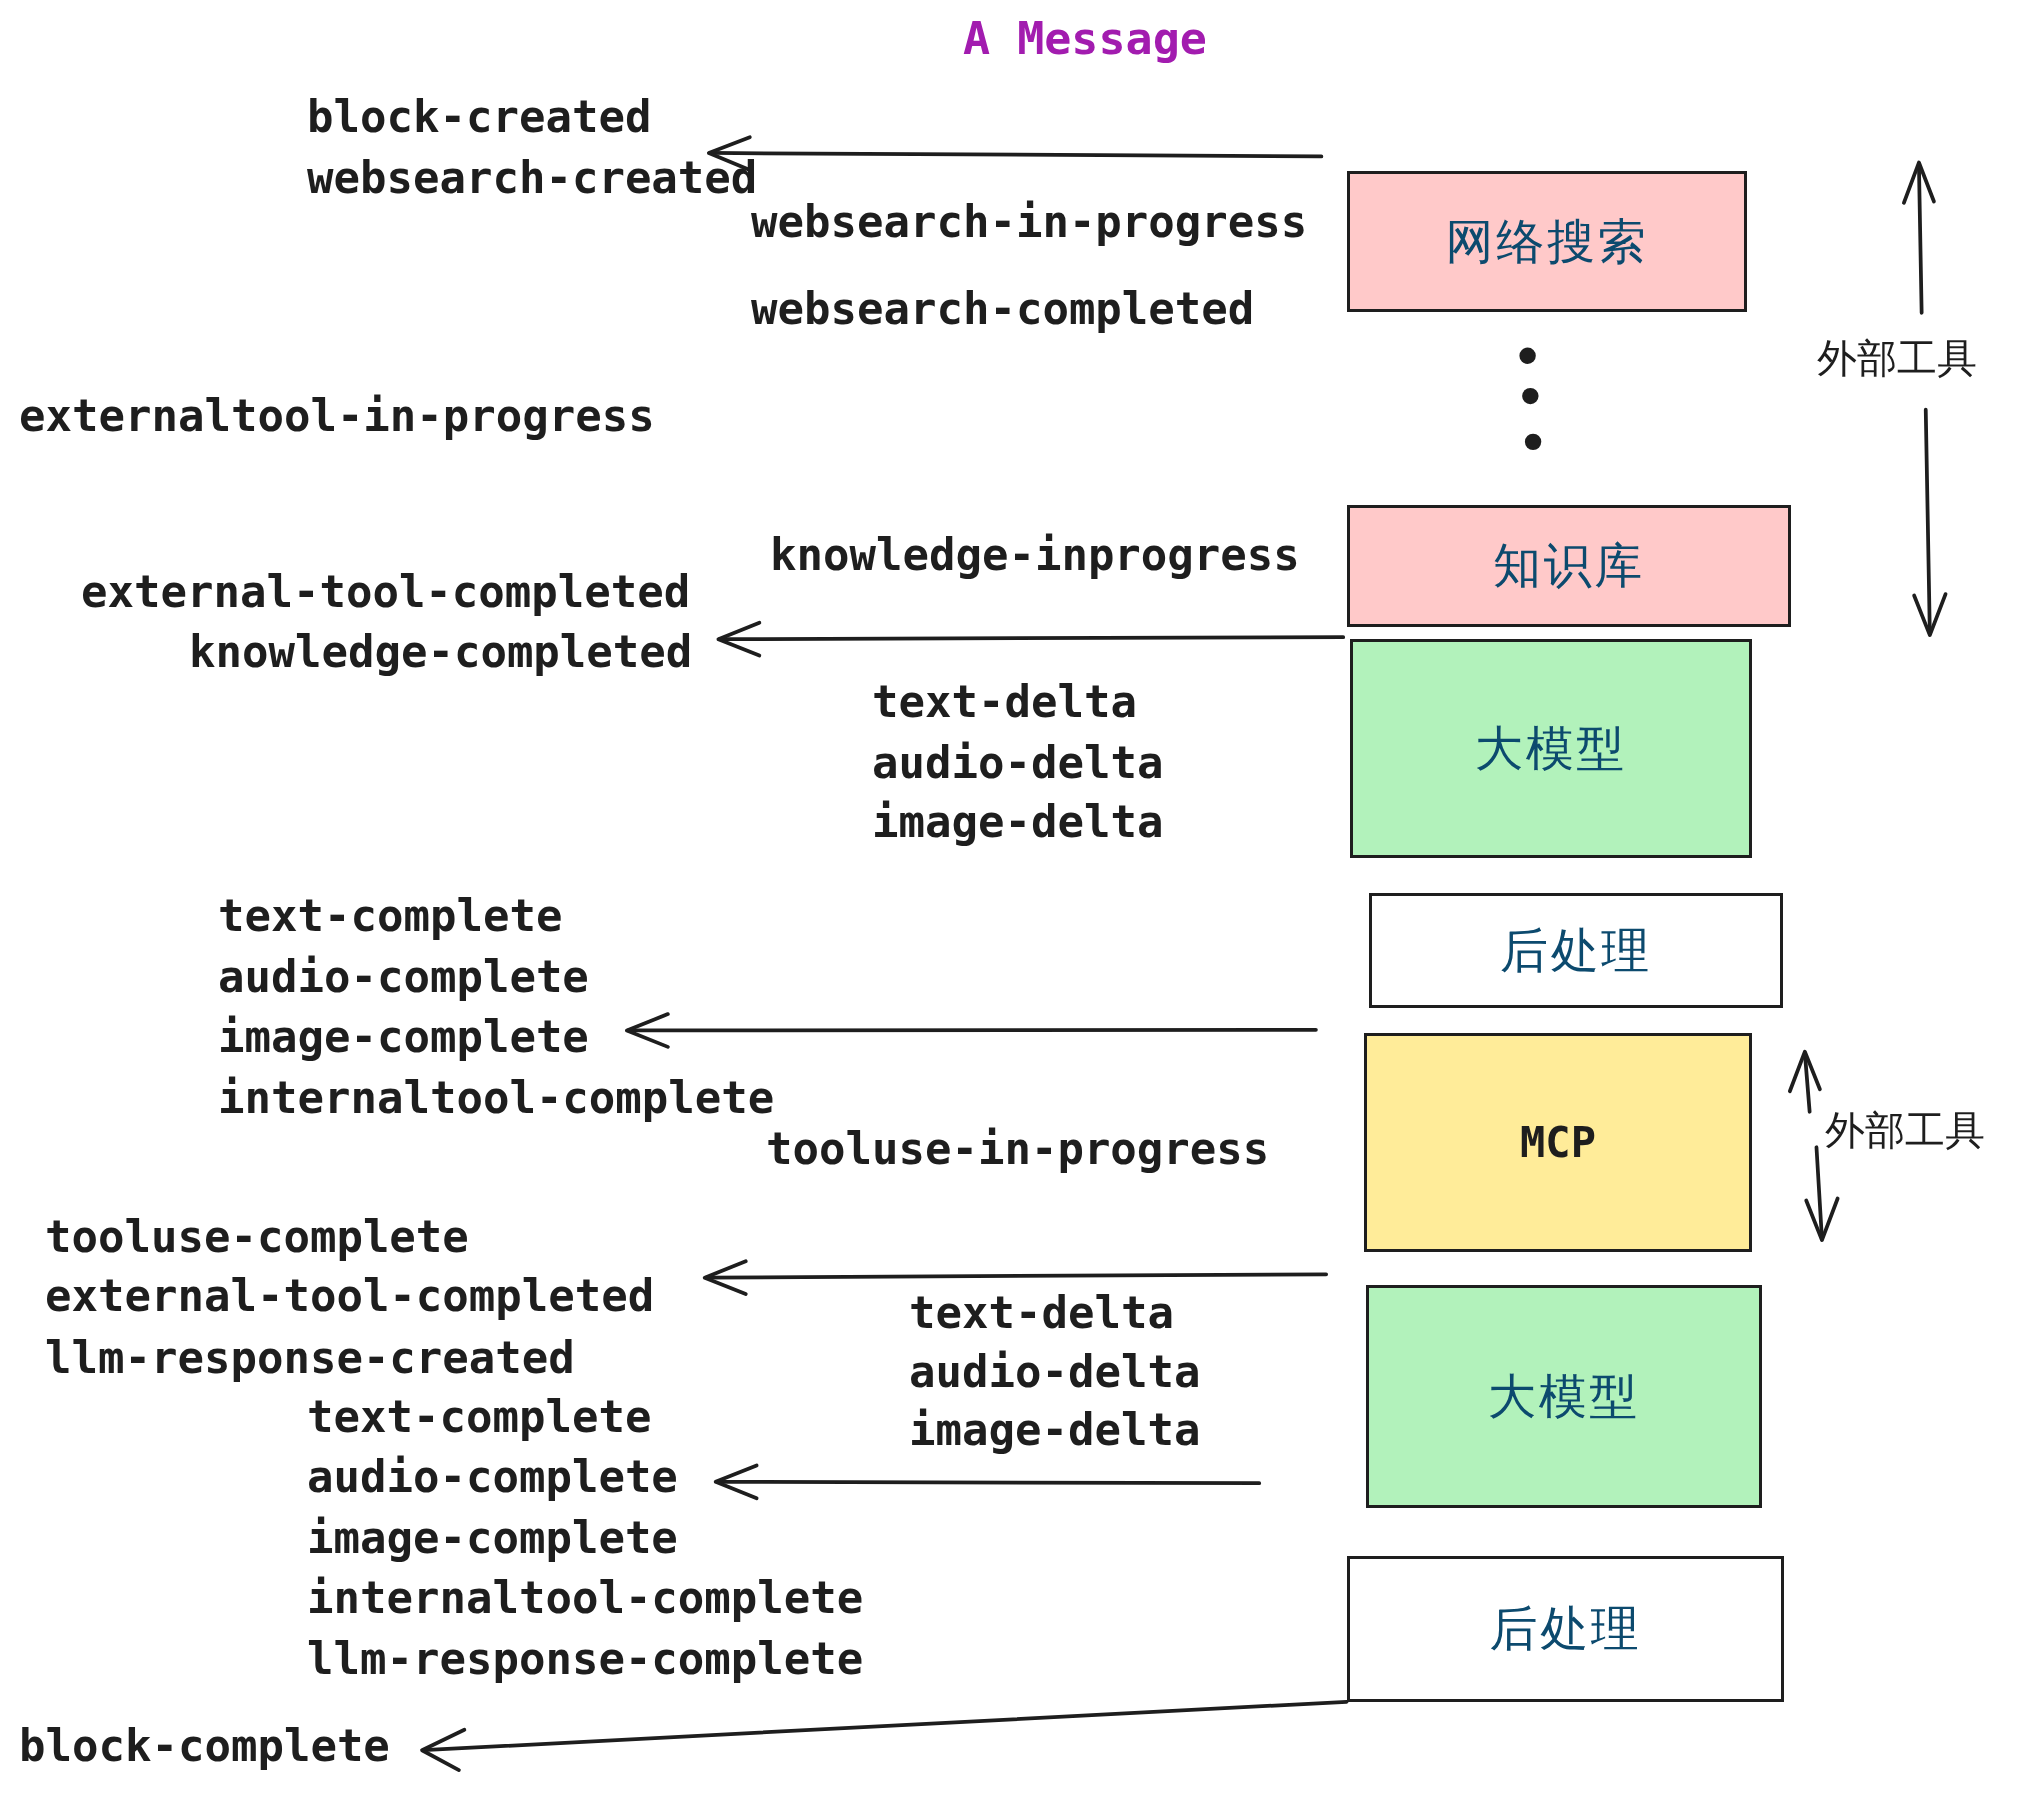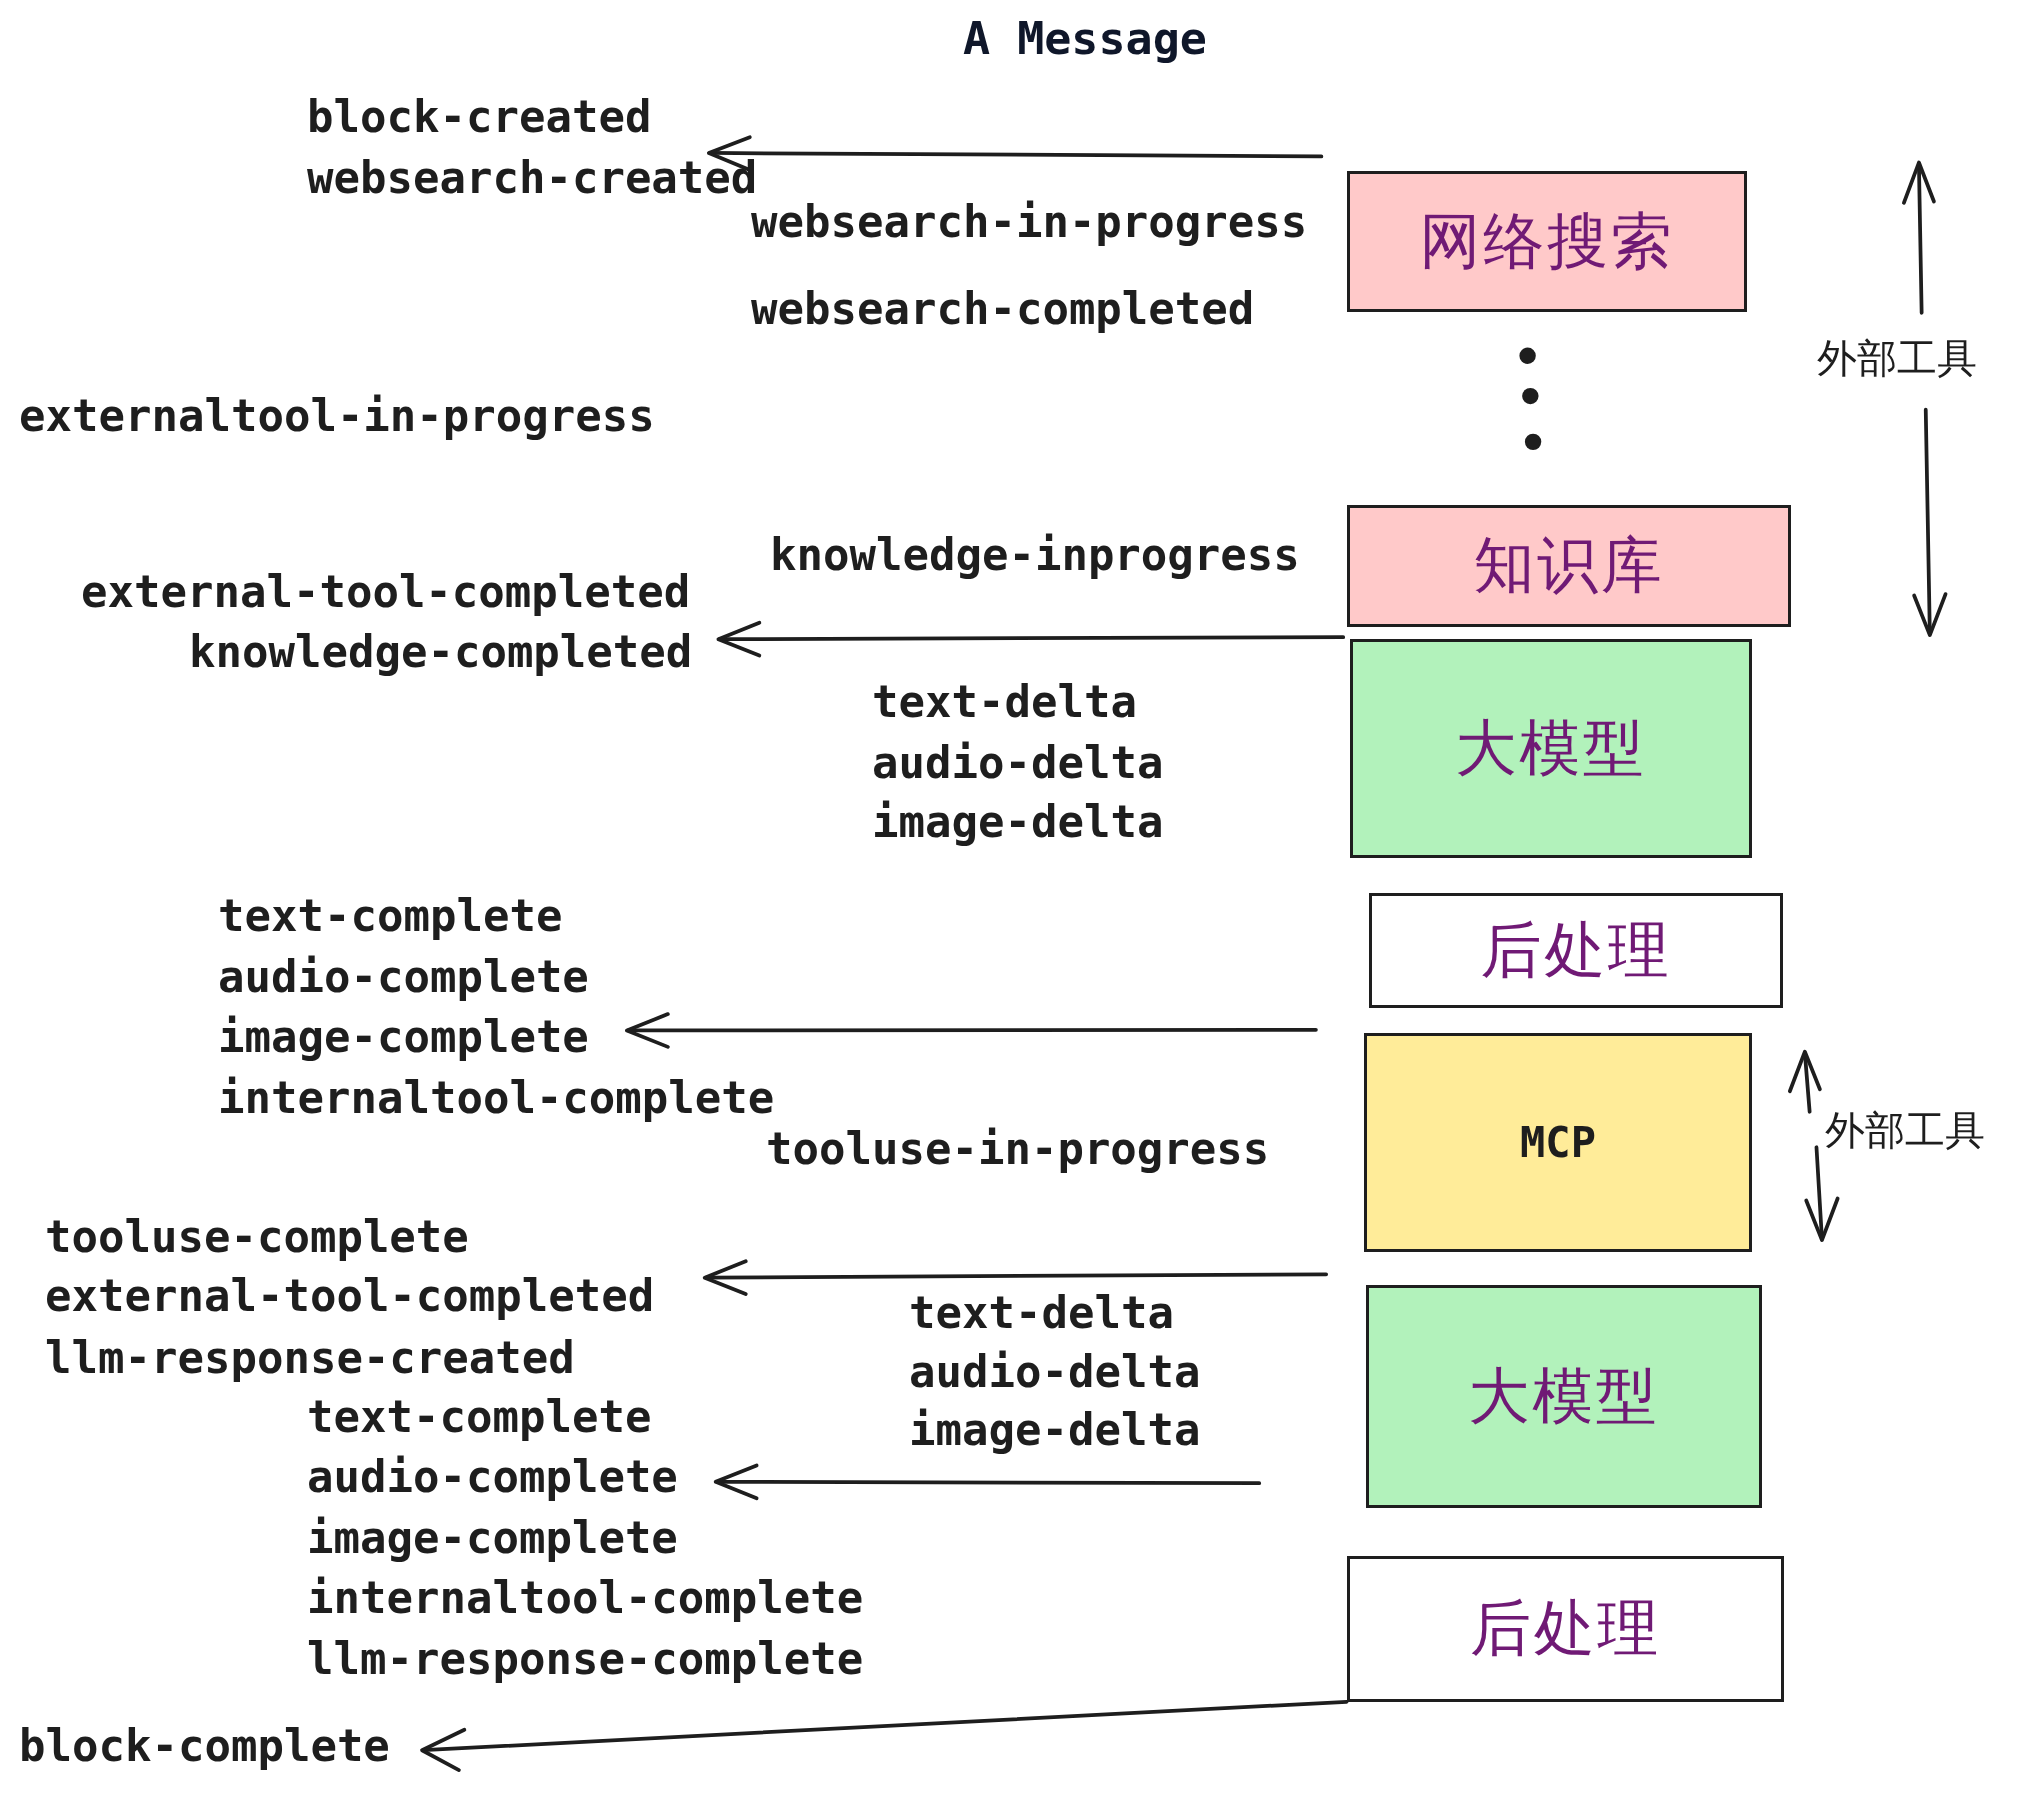--- a/index.html
+++ b/index.html
@@ -21,35 +21,35 @@
     position: absolute;
     font: bold 44px "DejaVu Sans Mono", monospace;
     line-height: 1.08;
     white-space: nowrap;
     color: #1e1e1e;
   }
   .title {
     position: absolute;
     font: bold 45px "DejaVu Sans Mono", monospace;
     white-space: nowrap;
-    color: #0f172a;
+    color: #a21caf;
   }
   .box {
     position: absolute;
     border: 3.4px solid #1e1e1e;
     display: flex;
     align-items: center;
     justify-content: center;
     box-sizing: border-box;
   }
   .box .zh {
     font-family: "DejaVu Sans", sans-serif;
-    font-size: 61px;
+    font-size: 48px;
     font-weight: 500;
-    color: #701a75;
+    color: #0c4a6e;
     letter-spacing: 2.7px;
     white-space: nowrap;
   }
   .box .mono {
     font: bold 42px "DejaVu Sans Mono", monospace;
     color: #1e1e1e;
     white-space: nowrap;
   }
   .pink   { background: #ffc9c9; }
   .green  { background: #b2f2bb; }

